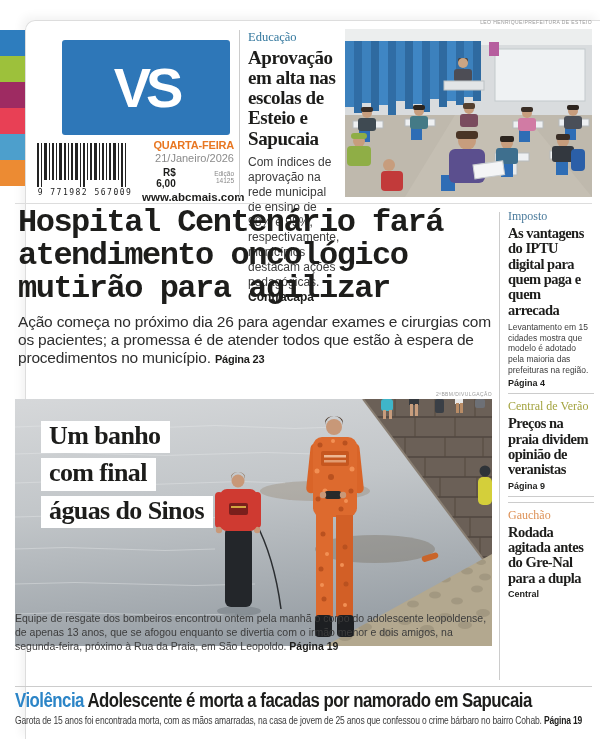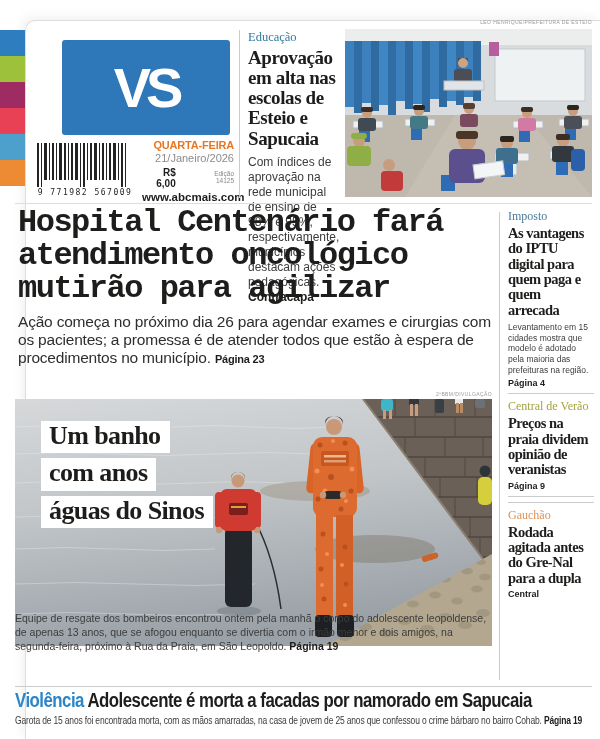--- a/index.html
+++ b/index.html
@@ -430,21 +430,21 @@
         <circle cx="319" cy="28" r="8" fill="#c89878"></circle>
         <path d="M310 26 a9 9 0 0 1 18 0 l0 -3 a9 6 0 0 0 -18 0 Z" fill="#4a3526"></path>
       </g>
 
       <circle cx="470" cy="72" r="5.5" fill="#2e3338"></circle>
       <rect x="463" y="78" width="14" height="28" rx="5" fill="#d4cf3a"></rect>
     </svg>
     
     <div class="overlay">
       <span class="chip">Um banho</span>
-      <span class="chip">com anos</span>
+      <span class="chip">com final</span>
       <span class="chip">águas do Sinos</span>
     </div>
   </div>
 
   <div class="caption"><span>Equipe de resgate dos bombeiros encontrou ontem pela manhã o corpo do adolescente leopoldense, de apenas 13 anos, que se afogou enquanto se divertia com o irmão menor e dois amigos, na segunda-feira, próximo à Rua da Praia, em São Leopoldo. </span><span class="pageref">Página 19</span></div>
 
   <div class="hdiv2"></div>
 
   <div class="bottom">
     <div class="bottom-head"><span style="color: rgb(44, 133, 199);">Violência</span><span> Adolescente é morta a facadas por namorado em Sapucaia</span></div>

